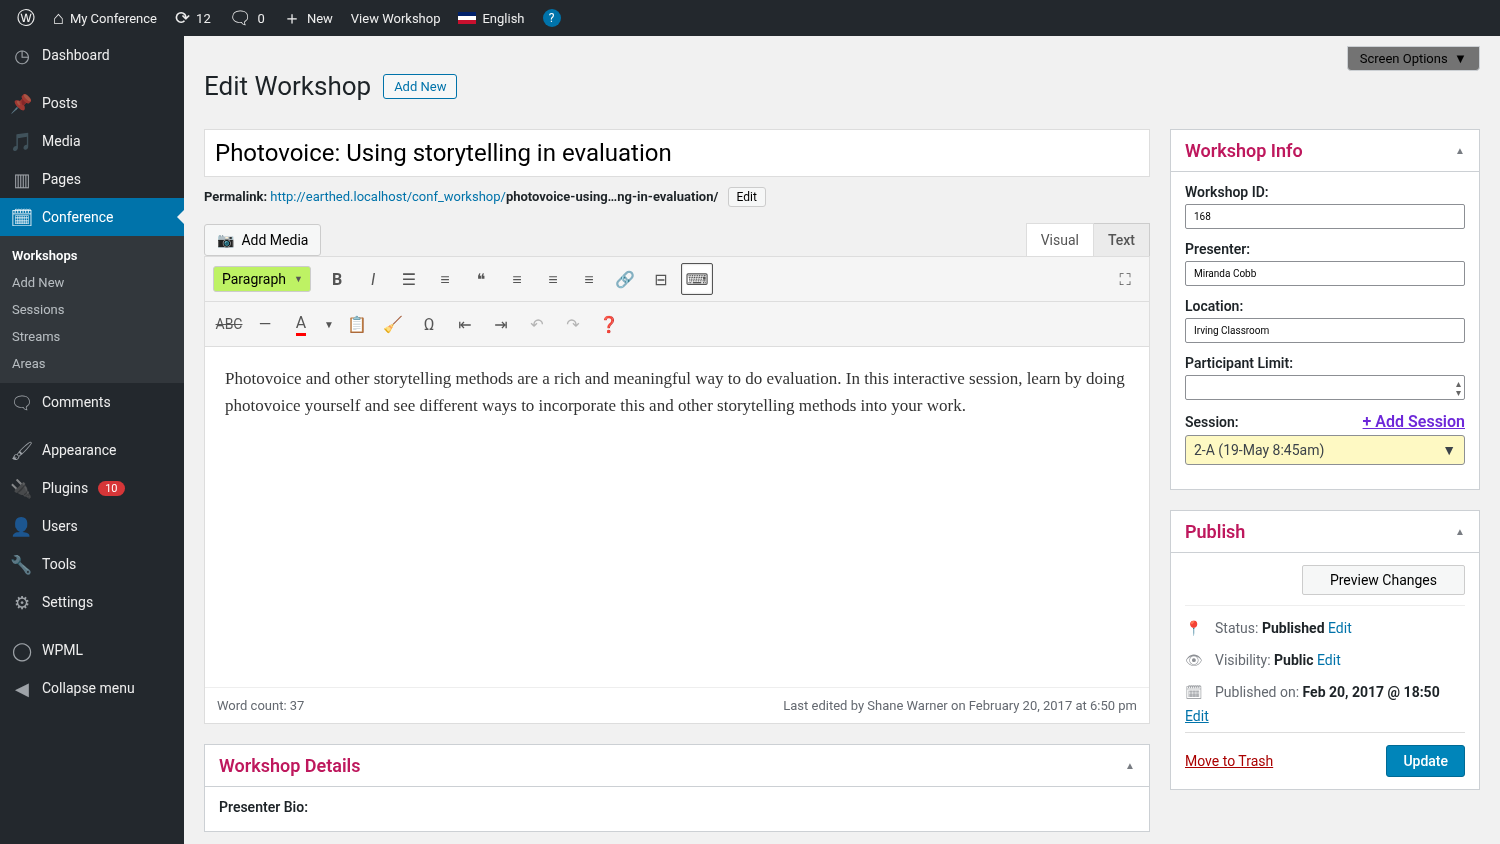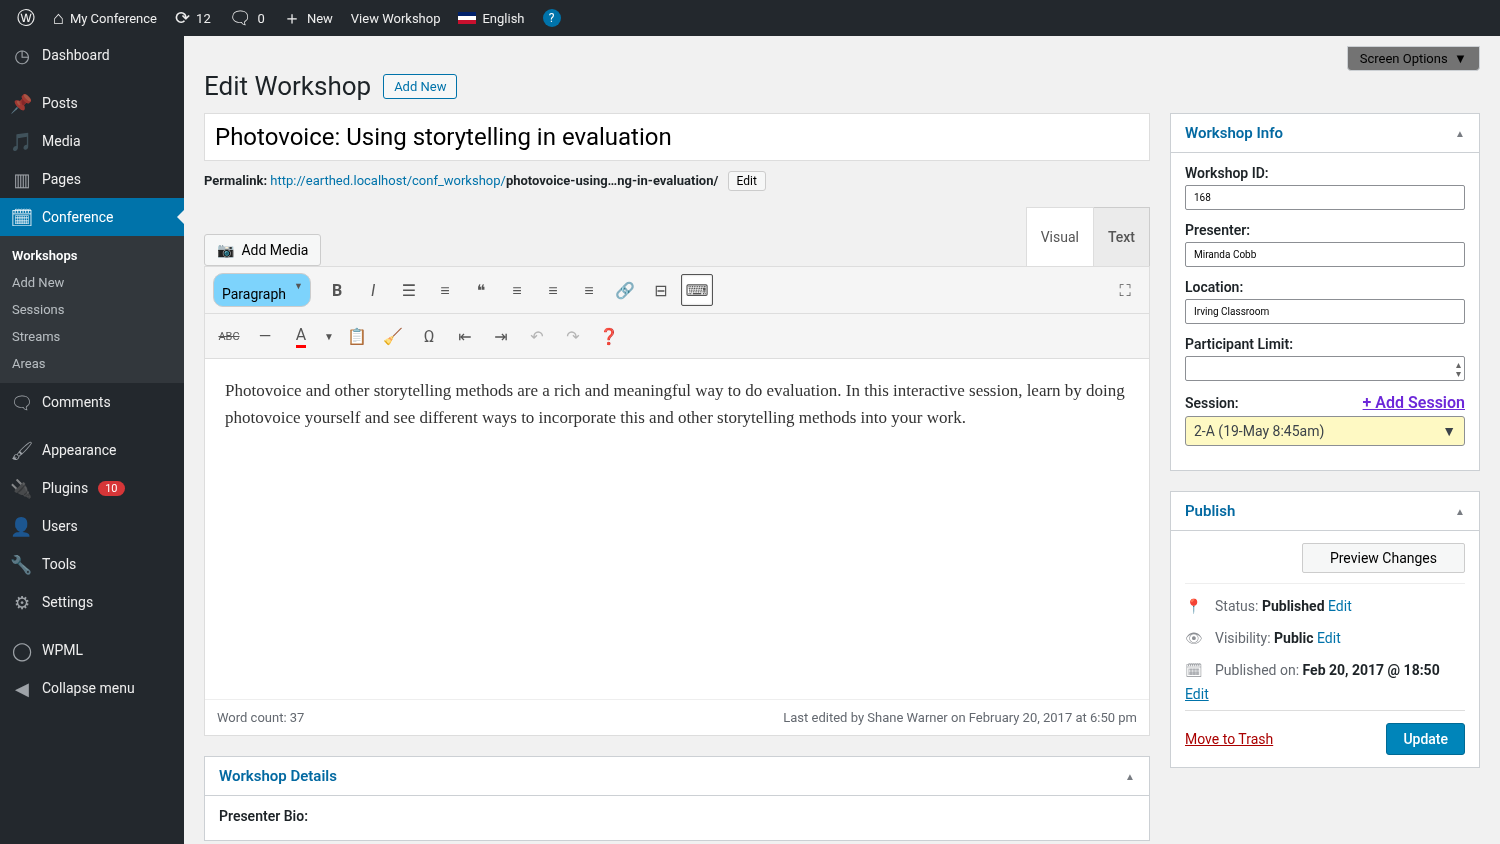--- a/index.html
+++ b/index.html
@@ -21,53 +21,53 @@
 .menu-top.current .menu-icon { color:#fff; }
 .submenu { background:#32373c; padding:6px 0; }
 .submenu .sub-item { display:block; padding:6px 12px; color:rgba(240,245,250,.7); font-size:13px; cursor:pointer; }
 .submenu .sub-item.current { color:#fff; font-weight:600; }
 .plugins-badge { background:#d63638; color:#fff; border-radius:10px; padding:1px 7px; font-size:11px; }
 
 
 #content { margin-left:184px; padding:0; }
 #scrwrap { text-align:right; padding:10px 20px 0; }
 #screenopt { background:#737373; border:1px solid #ccd0d4; border-top-left-radius:0; border-top-right-radius:0; border-bottom-left-radius:4px;border-bottom-right-radius:4px; padding:4px 12px; font-size:13px; cursor:pointer; }
-h1.page-title { font-size:26px; font-weight:400; color:#1d2327; padding:0 20px 12px; display:flex; align-items:center; gap:12px; }
+h1.page-title { font-size:26px; font-weight:400; color:#1d2327; padding:0 20px 28px; display:flex; align-items:center; gap:12px; }
 .btn-outline { border:1px solid #0073aa; color:#0073aa; background:#f6f7f7; padding:4px 10px; border-radius:3px; font-size:13px; cursor:pointer; }
 
 #body-cols { display:flex; gap:20px; padding:0 20px 20px; align-items:flex-start; }
 #postbody { flex:1; min-width:0; }
 #sidecol { width:310px; flex:0 0 310px; }
 
 #titleinput { width:100%; font-size:24px; padding:8px 10px; border:1px solid #ddd; background:#fff; height:48px; }
 #permalink { padding:10px 0; color:#646970; font-size:13px; }
 #permalink strong { color:#1d2327; }
 .btn-small { border:1px solid #ccc; background:#f6f7f7; padding:2px 8px; border-radius:3px; font-size:12px; cursor:pointer; margin-left:6px; }
 
 #media-row { display:flex; justify-content:space-between; align-items:flex-end; margin-top:6px; }
 #addmedia { border:1px solid #ccc; background:#f6f7f7; padding:7px 12px; border-radius:3px; font-size:14px; cursor:pointer; display:flex; align-items:center; gap:7px; }
 .tabs { display:flex; }
-.tab { padding:21px 14px; border:1px solid #ddd; border-bottom:none; background:#fff; cursor:pointer; color:#555; font-size:14px; }
+.tab { padding:8px 14px; border:1px solid #ddd; border-bottom:none; background:#fff; cursor:pointer; color:#555; font-size:14px; }
 .tab + .tab { border-left:none; }
 .tab.active { background:#ebebeb; border-color:#ccc; color:#555; font-weight:500; }
 
 #editor { border:1px solid #ddd; background:#fff; }
 .toolbar { background:#f5f5f5; border-bottom:1px solid #ddd; padding:6px 8px; display:flex; align-items:center; gap:4px; flex-wrap:wrap; }
-.tb-select { border:1px solid #ccc; background:#7dd3fc; padding:12px 24px 4px 8px; border-radius:10px; font-size:14px; appearance:none; position:relative; }
+.tb-select { border:1px solid #ccc; background:#bef264; padding:4px 24px 4px 8px; border-radius:3px; font-size:14px; appearance:none; position:relative; }
 .tb-select-wrap { position:relative; margin-right:6px; }
 .tb-select-wrap::after { content:"▼"; position:absolute; right:8px; top:8px; font-size:9px; color:#555; pointer-events:none; }
 .tb-btn { width:32px; height:32px; display:flex; align-items:center; justify-content:center; border:1px solid transparent; border-radius:2px; cursor:pointer; color:#555; font-size:16px; }
 .tb-btn.active { background:#fff; border-color:#555; box-shadow:inset 0 0 2px rgba(0,0,0,.3); }
 .tb-spacer { flex:1; }
 #editor-body { min-height:340px; padding:18px 20px; font-family:Georgia,serif; font-size:17px; line-height:1.6; color:#333; border-top:none; }
 #editor-status { border-top:1px solid #eee; padding:10px 12px; display:flex; justify-content:space-between; color:#646970; background:#fff; }
 
 .postbox { background:#fff; border:1px solid #ccd0d4; margin-bottom:20px; }
 .postbox-header { display:flex; justify-content:space-between; align-items:center; padding:10px 14px; border-bottom:1px solid #ccd0d4; cursor:pointer; }
-.postbox-header h2 { font-size:15px; font-weight:600; color:#0369a1; }
+.postbox-header h2 { font-size:18px; font-weight:600; color:#be185d; }
 .toggle-arrow { font-size:10px; color:#787c82; }
 .inside { padding:12px 14px; }
 .field { margin-bottom:12px; }
 .field-label { font-weight:600; font-size:14px; color:#1d2327; margin-bottom:4px; display:flex; justify-content:space-between; align-items:baseline; }
 .field input, .field select { width:100%; border:1px solid #8c8f94; padding:6px 8px; font-size:10px; border-radius:2px; }
 .field .numwrap { position:relative; }
 .numwrap .spin { position:absolute; right:4px; top:4px; font-size:10px; color:#666; line-height:9px; }
 .addsession { color:#6d28d9; font-size:16px; text-decoration:underline; cursor:pointer; }
 .select-dd { border:1px solid #8c8f94; background:#fef9c3; padding:6px 8px; border-radius:3px; display:flex; justify-content:space-between; align-items:center; cursor:pointer; font-size:14px; }
 
@@ -222,21 +222,21 @@
           <span class="tb-btn">≡</span>
           <span class="tb-btn">≡</span>
           <span class="tb-btn">≡</span>
           <span class="tb-btn">🔗</span>
           <span class="tb-btn">⊟</span>
           <span class="tb-btn active">⌨</span>
           <span class="tb-spacer"></span>
           <span class="tb-btn">⛶</span>
         </div>
         <div class="toolbar">
-          <span class="tb-btn" style="font-size:11px">
+          <span class="tb-btn" style="font-size:14px">
               <s>ABC</s>
             </span>
           <span class="tb-btn">—</span>
           <span class="tb-btn">
               <span style="border-bottom:3px solid red;padding-bottom:1px">A</span>
             </span>
           <span class="tb-btn" style="width:16px;font-size:10px">▼</span>
           <span class="tb-btn">📋</span>
           <span class="tb-btn">🧹</span>
           <span class="tb-btn">Ω</span>

